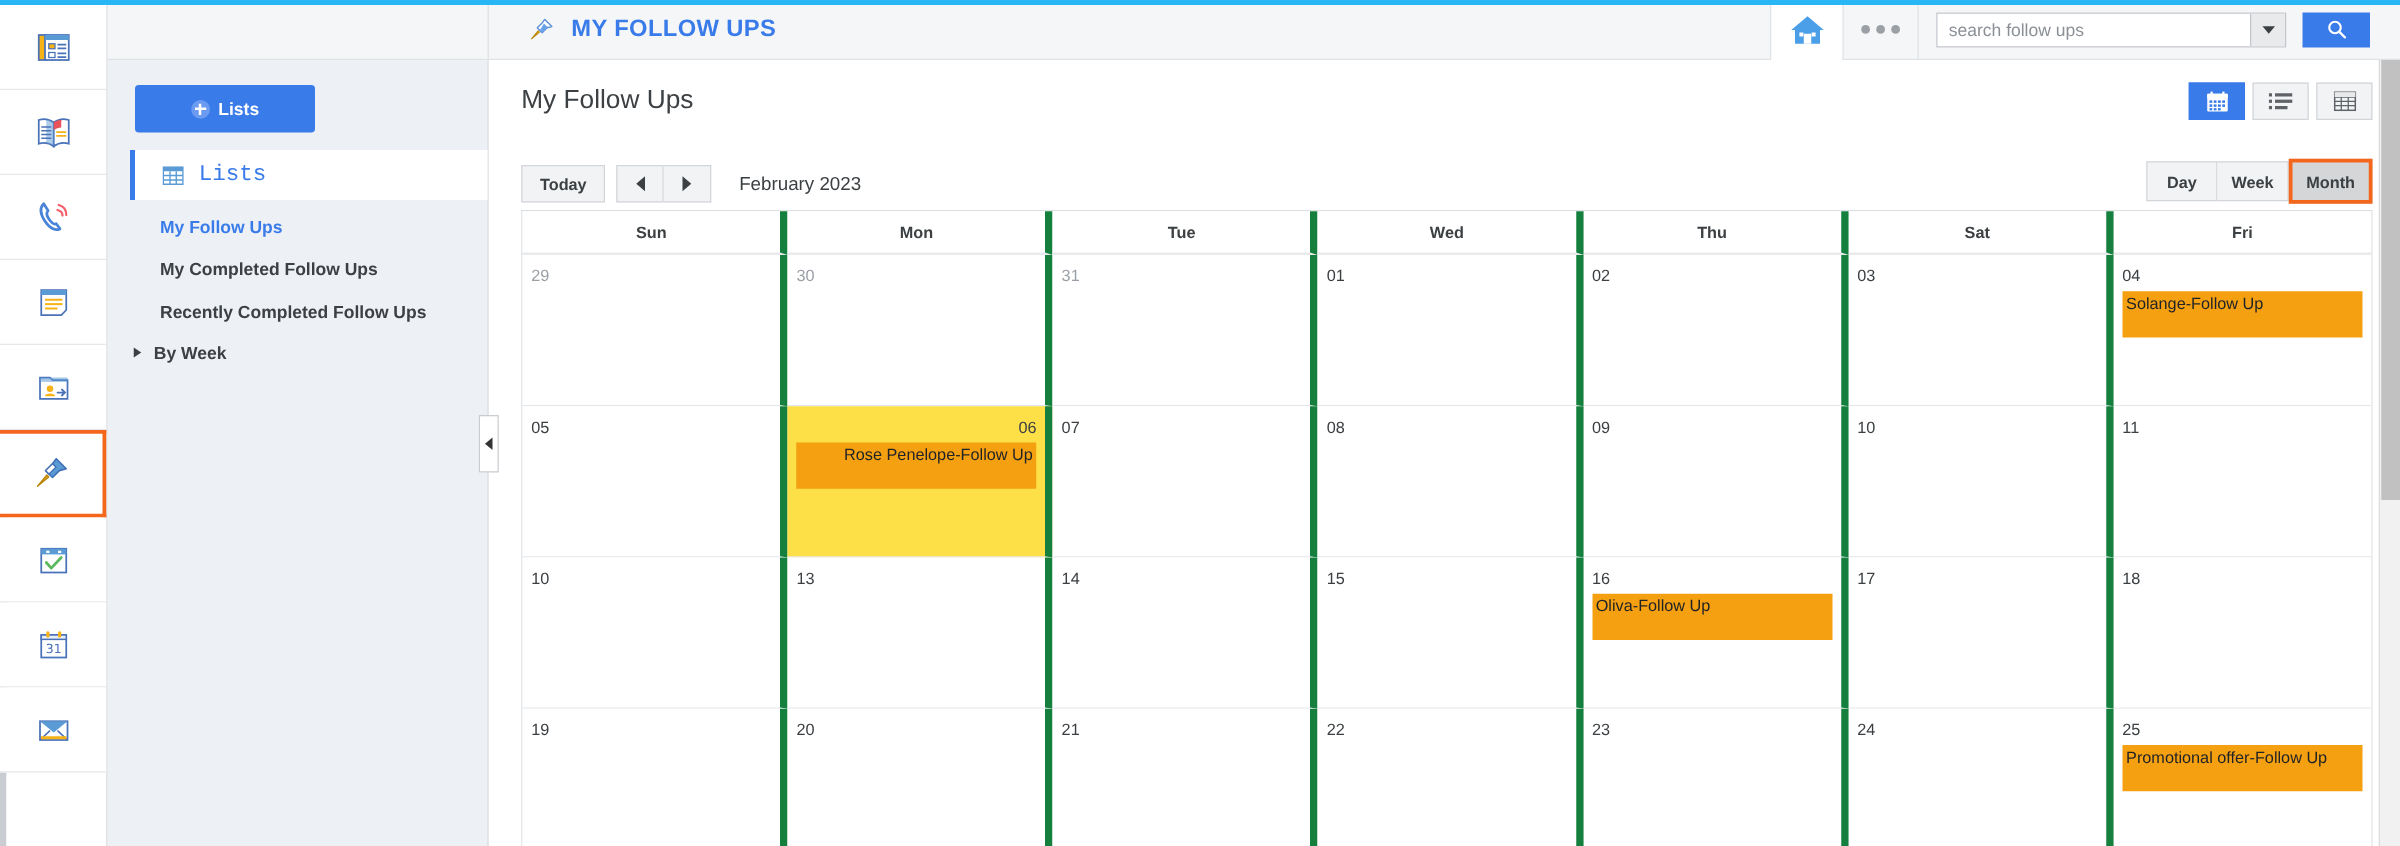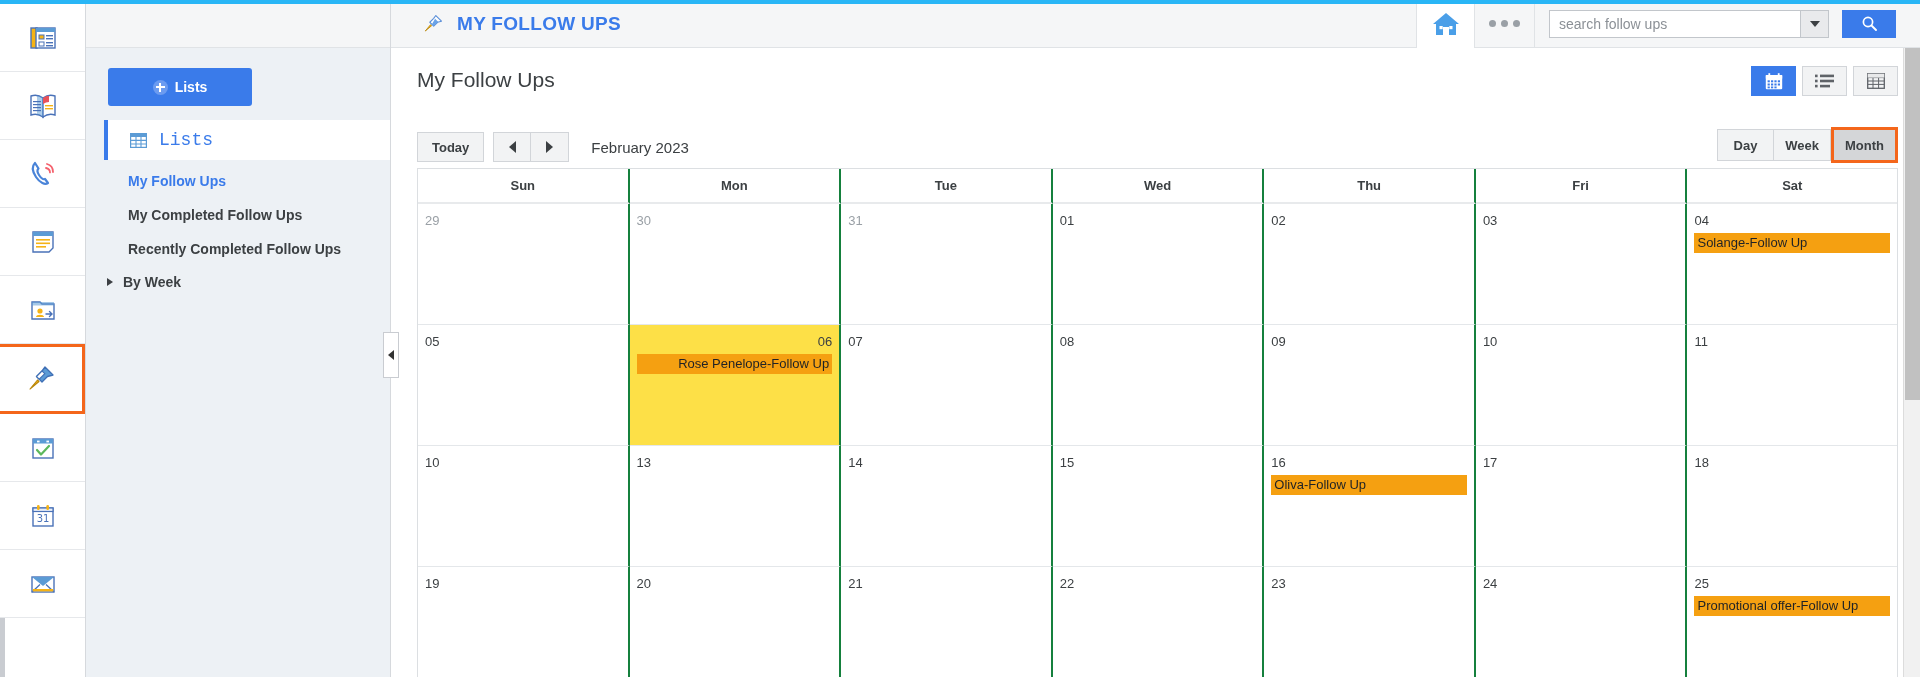--- a/index.html
+++ b/index.html
@@ -383,21 +383,21 @@
     justify-content: center;
     font-size: 13px;
     font-weight: bold;
     color: #3c4043;
     background: #ffffff;
     border-bottom: 2px solid #e8eaec;
   }
   .cal-cell {
     flex: 1 1 0;
     min-width: 0;
-    border-right: 2px solid #15803d;
+    border-right: 6px solid #15803d;
     position: relative;
   }
   .cal-cell:last-child { border-right: none; }
   .cal-body-row .cal-cell {
     height: 121px;
     padding: 9px 7px 0 7px;
     border-bottom: 1px solid #e4e7ea;
     background: #ffffff;
   }
   .cal-body-row .cal-cell.today { background: #fde047; text-align: right; }
@@ -405,21 +405,21 @@
     font-size: 13px;
     color: #3c4043;
     margin-bottom: 5px;
   }
   .cal-cell.other .daynum { color: #9aa0a6; }
   .event {
     background: #f5a011;
     color: #1f2226;
     font-size: 13px;
     line-height: 19px;
-    height: 20px;
+    height: 37px;
     padding: 0 3px;
     white-space: nowrap;
     overflow: hidden;
     cursor: pointer;
   }
 
   
   .scrollbar {
     position: absolute;
     top: 0; right: 0;
@@ -691,22 +691,22 @@
         </div>
       </div>
 
       <div class="calendar">
         <div class="cal-row cal-head-row">
           <div class="cal-cell">Sun</div>
           <div class="cal-cell">Mon</div>
           <div class="cal-cell">Tue</div>
           <div class="cal-cell">Wed</div>
           <div class="cal-cell">Thu</div>
+          <div class="cal-cell">Sat</div>
           <div class="cal-cell">Fri</div>
-          <div class="cal-cell">Sat</div>
         </div>
         <div id="calendar-body">
             <div class="cal-row cal-body-row">
               <div class="cal-cell other">
                 <div class="daynum">29</div>
               </div>
               <div class="cal-cell other">
                 <div class="daynum">30</div>
               </div>
               <div class="cal-cell other">

